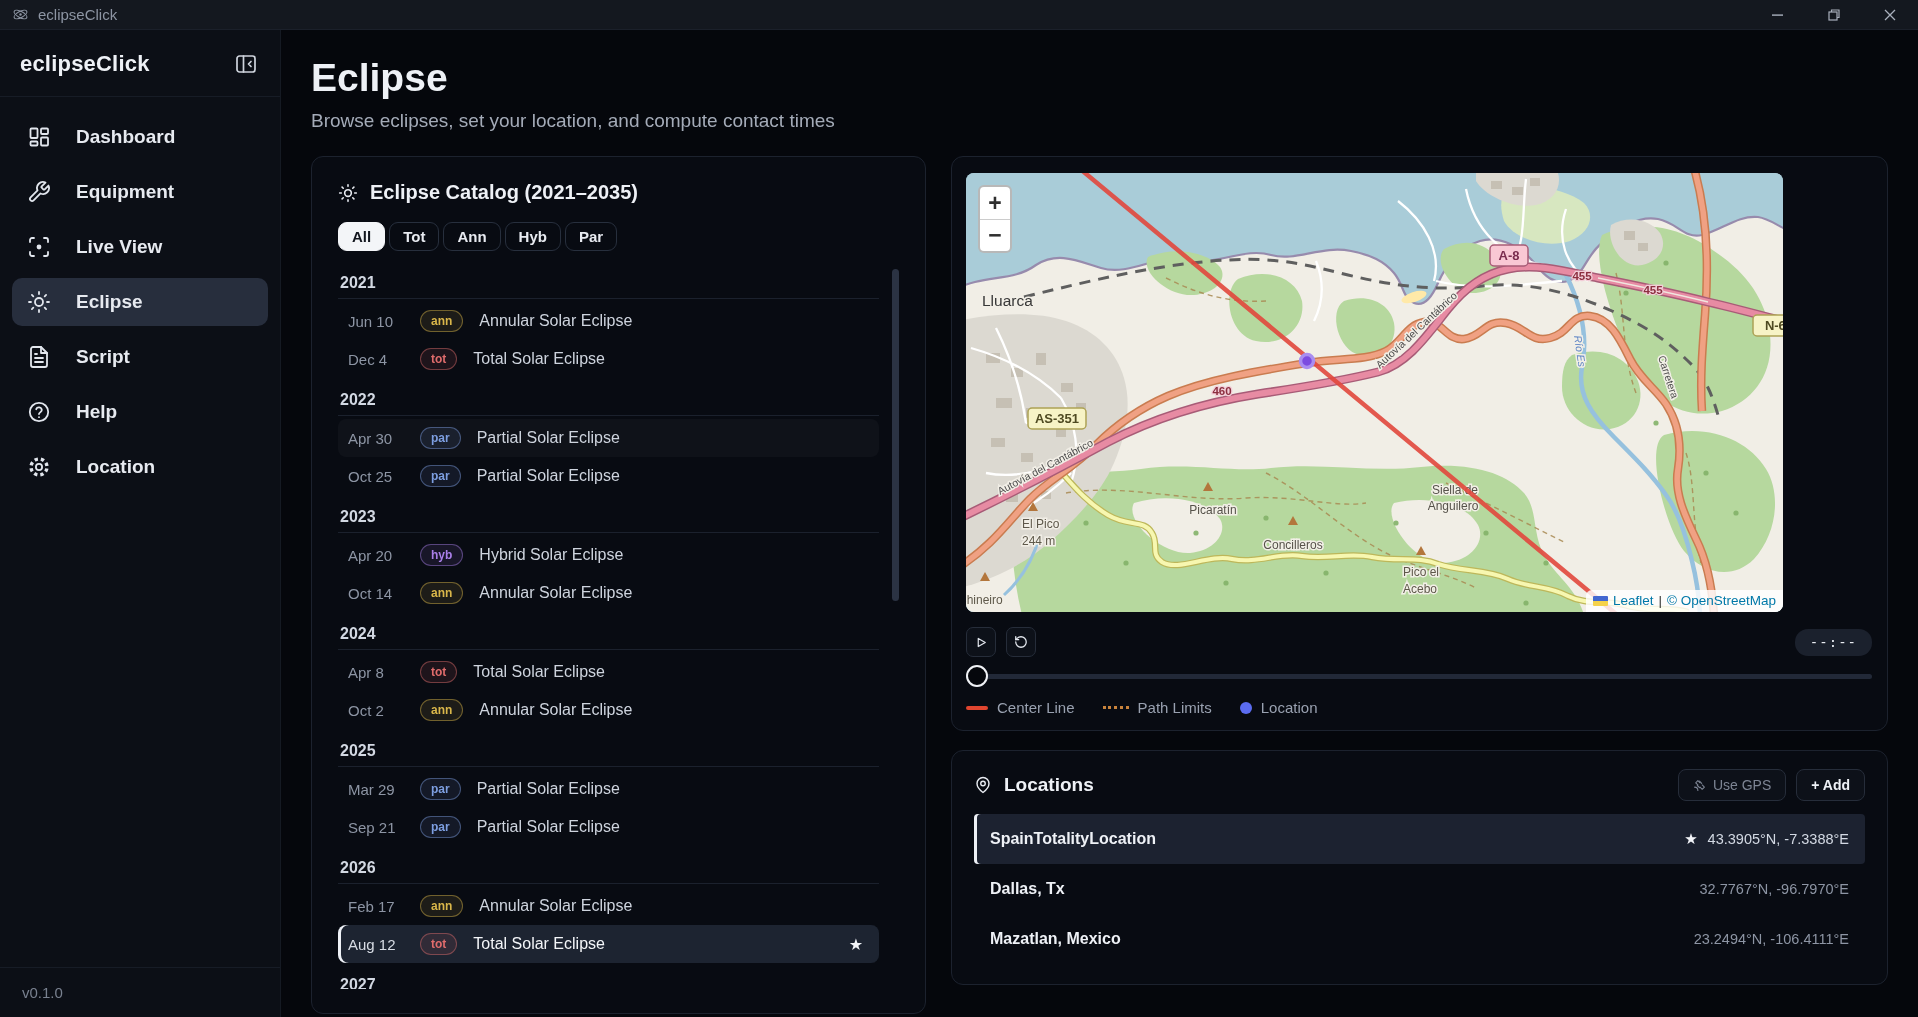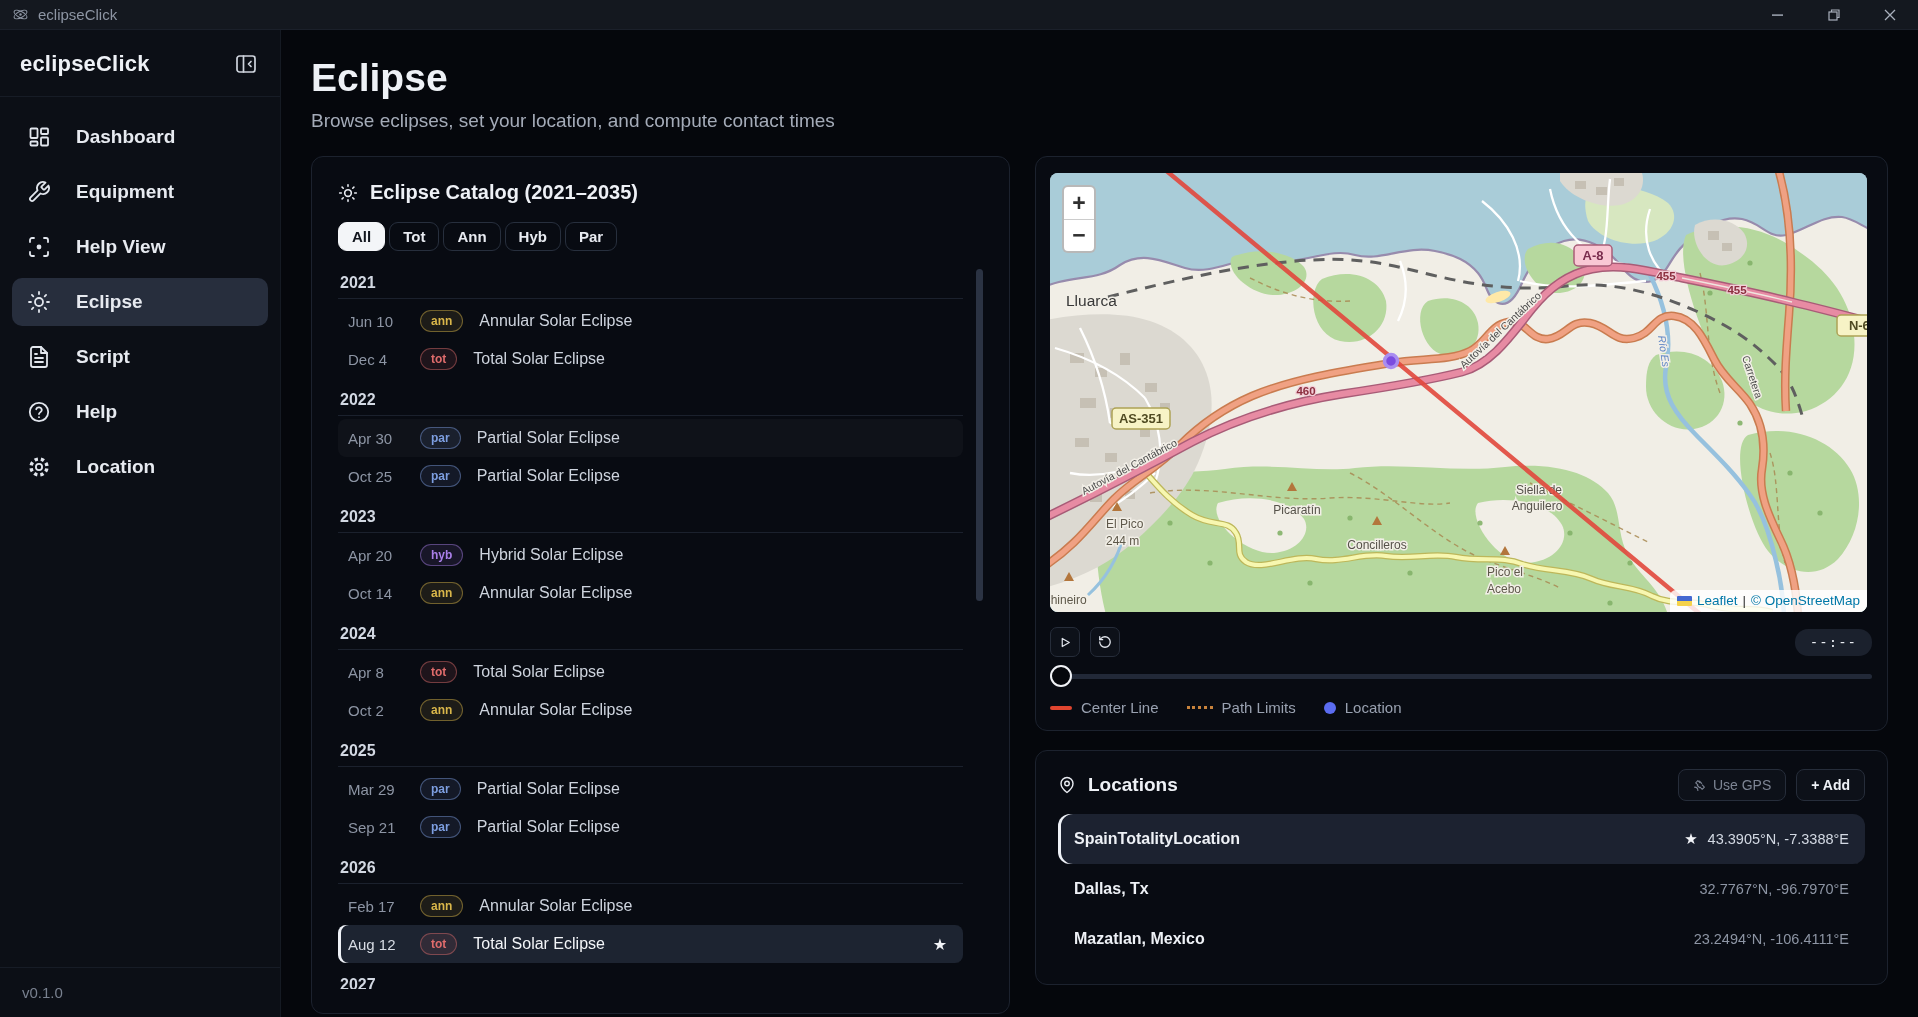--- a/index.html
+++ b/index.html
@@ -27,21 +27,21 @@
   .sb-foot{margin-top:auto;border-top:1px solid #171c26;padding:16px 22px;font-size:15px;color:#79818f}
 
   
   .main{flex:1;min-width:0;padding:20px 30px 0;display:flex;flex-direction:column}
   h1.page-title{margin:6px 0 0;font-size:39px;font-weight:800}
   .subtitle{margin:10px 0 0;font-size:19px;color:#a4abb8}
   .columns{display:flex;gap:25px;margin-top:24px;flex:1;min-height:0;padding-bottom:3px}
   .card{background:#080b12;border:1px solid #1c222e;border-radius:12px}
 
   
-  .catalog{width:699px;flex:none;padding:24px 26px;display:flex;flex-direction:column;min-height:0}
+  .catalog{width:615px;flex:none;padding:24px 26px;display:flex;flex-direction:column;min-height:0}
   .cat-head{display:flex;align-items:center;gap:12px}
   .cat-head h2{margin:0;font-size:20px;font-weight:700}
   .sunic{display:flex;color:#e8ebf1}
   .filters{display:flex;gap:4px;margin-top:18px}
   .pill{font-family:inherit;background:transparent;border:1px solid #272f3d;color:#e7eaf0;
         font-size:15px;font-weight:700;padding:5px 13px;border-radius:9px;cursor:default}
   .pill.active{background:#f3f5f8;color:#12161e;border-color:#f3f5f8}
   .list{position:relative;margin-top:16px;flex:1;min-height:0;overflow:hidden;padding-right:20px}
   .scroll-thumb{position:absolute;right:0;top:2px;width:7px;height:332px;border-radius:4px;background:#2b3343}
   .ygroup{margin-bottom:6px}
@@ -93,21 +93,21 @@
   .loc-head{display:flex;align-items:center;gap:12px}
   .loc-head h2{margin:0;font-size:19px;font-weight:700}
   .pinic{display:flex;color:#e8ebf1}
   .loc-actions{margin-left:auto;display:flex;gap:10px}
   .gbtn{display:flex;align-items:center;gap:7px;background:#0d1119;border:1px solid #262d3a;border-radius:8px;
         height:32px;padding:0 14px;font-size:14px;font-family:inherit}
   .gbtn.gps{color:#7d8594}
   .gbtn.add{color:#eef1f6;font-weight:600}
   .gpsic{display:flex;color:#7d8594}
   .loc-list{margin-top:13px;display:flex;flex-direction:column}
-  .lrow{display:flex;align-items:center;height:50px;padding:0 16px;border-radius:12px}
+  .lrow{display:flex;align-items:center;height:50px;padding:0 16px;border-radius:4px}
   .lname{font-size:16px;font-weight:700;color:#eef1f6}
   .lcoords{margin-left:auto;display:flex;align-items:center;gap:10px;font-size:14.5px;color:#8d95a4}
   .lrow.selected{background:#1c2230;box-shadow:inset 3px 0 0 #eef1f6}
   .lrow.selected .lcoords{color:#d3d9e3}
   .lstar{color:#f2f4f8;font-size:15px}
 </style>
 </head>
 <body>
 
 <div class="titlebar">
@@ -175,21 +175,21 @@
       <div class="nav-item">
         <span class="nav-ic">
           <svg viewBox="0 0 24 24" fill="none" stroke="currentColor" stroke-width="1.8" stroke-linecap="round" stroke-linejoin="round">
             <path d="M3 7V5a2 2 0 0 1 2-2h2"></path>
               <path d="M17 3h2a2 2 0 0 1 2 2v2"></path>
             <path d="M21 17v2a2 2 0 0 1-2 2h-2"></path>
               <path d="M7 21H5a2 2 0 0 1-2-2v-2"></path>
             <circle cx="12" cy="12" r="2.4" fill="currentColor" stroke="none"></circle>
           </svg>
           </span>
-        <span class="nav-label">Help View</span>
+        <span class="nav-label">Live View</span>
       </div>
       <div class="nav-item active">
         <span class="nav-ic">
           <svg viewBox="0 0 24 24" fill="none" stroke="currentColor" stroke-width="1.8" stroke-linecap="round">
             <circle cx="12" cy="12" r="4"></circle>
             <path d="M12 2v2M12 20v2M2 12h2M20 12h2M4.9 4.9l1.4 1.4M17.7 17.7l1.4 1.4M4.9 19.1l1.4-1.4M17.7 6.3l1.4-1.4"></path>
           </svg>
           </span>
         <span class="nav-label">Eclipse</span>
       </div>

